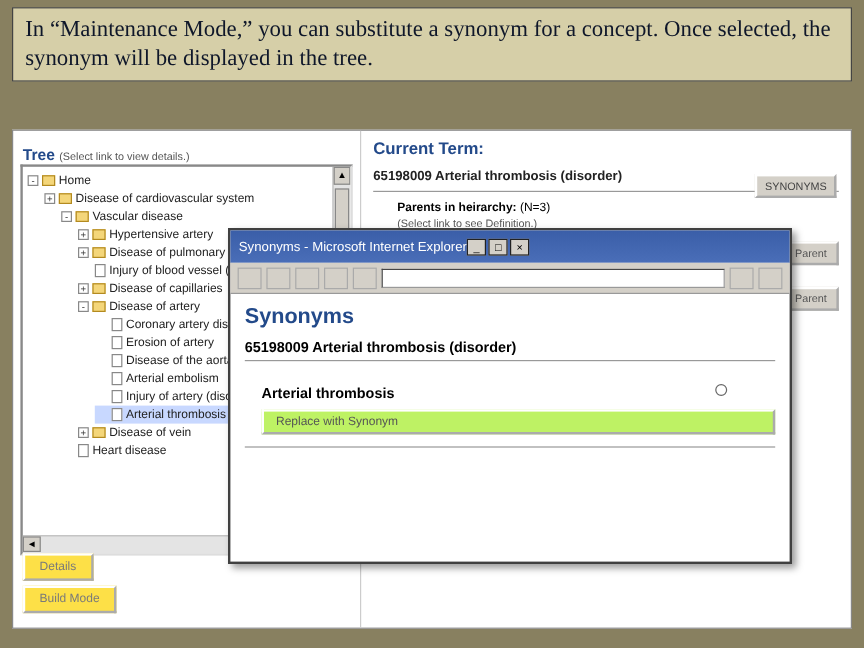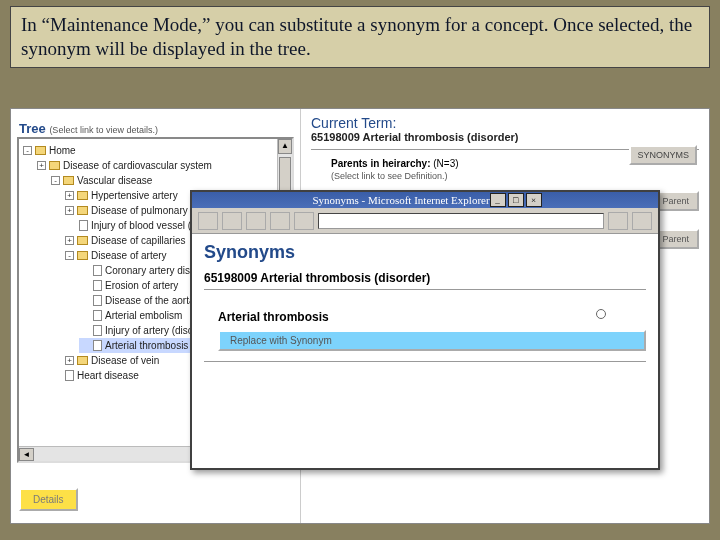--- a/index.html
+++ b/index.html
@@ -86,21 +86,22 @@
     color:#7a7a7a;
     padding:4px 12px;
     margin-bottom:4px;
   }
   .right-panel {
     position:absolute; left:290px; top:0; right:0; height:100%;
     padding: 6px 10px;
   }
   .ct-header {
     font-family: Verdana, sans-serif;
-    font-size: 14px; font-weight:normal; color:#234a8a;
+    font-size: 14px; font-weight:bold; color:#234a8a;
+    margin-bottom:10px;
   }
   .ct-term {
     font-size:11px; font-weight:bold; color:#222;
     margin-bottom:6px;
   }
   .hr { border-top:1px solid #999; margin:3px 0 8px 0; }
   .syn-btn {
     position:absolute; right:12px; top:36px;
     background:#d4d0c8; border:2px outset #fff;
     font-size:9px; padding:3px 6px; color:#444;
@@ -115,25 +116,24 @@
   
   .popup {
     position:absolute;
     left:190px; top:190px;
     width:470px; height:280px;
     background:#fff;
     border:2px solid #404040;
     box-shadow: 3px 3px 6px rgba(0,0,0,0.4);
   }
   .titlebar {
-    height:16px;
+    height:27px;
     background: linear-gradient(#3a5ea8,#4a6eb8);
-    display:flex; align-items:center; justify-content:center;
+    display:flex; align-items:center; justify-content:flex-start;
     padding:0 3px;
-    font-family:Liberation Serif, serif;
   }
   .titlebar .ttext { color:#fff; font-size:11px; padding-left:4px;}
   .titlebar .winbtns { display:flex; gap:2px;}
   .titlebar .wb { width:16px; height:14px; background:#d4d0c8; border:1px solid #222; font-size:9px; text-align:center; line-height:12px;}
   .toolbar {
     height:26px; background:#d4d0c8; border-bottom:1px solid #999;
     display:flex; align-items:center; gap:4px; padding:0 6px;
   }
   .tb-btn { width:20px; height:18px; background:#d4d0c8; border:1px solid #aaa;}
   .addr { flex:1; height:16px; background:#fff; border:1px inset #999;}
@@ -142,21 +142,21 @@
     font-family: Verdana,sans-serif;
     font-size:18px; font-weight:bold; color:#234a8a;
     margin-bottom:8px;
   }
   .popup-term { font-size:12px; font-weight:bold; margin-bottom:4px;}
   .syn-line { font-size:10px; margin:12px 0 4px 10px;}
   .syn-hint { font-size:9px; color:#555;}
   .syn-entry { font-size:12px; margin:12px 0 6px 14px; font-weight:bold;}
   .radio { display:inline-block; width:10px; height:10px; border:1px solid #666; border-radius:50%; vertical-align:middle; }
   .replace-btn {
-    background:#7dd3fc; border:2px outset #fff;
+    background:#bef264; border:2px outset #fff;
     font-size:10px; padding:3px 10px; color:#555;
     margin-left:14px;
   }
 </style>
 </head>
 <body>
 
 <div class="caption-box">In “Maintenance Mode,” you can substitute a synonym for a concept. Once selected, the synonym will be displayed in the tree.</div>
 
 <div class="app">
@@ -253,20 +253,21 @@
         <div class="btn">▲</div>
         <div class="thumb"></div>
         <div class="btn" style="position:absolute;bottom:0;left:0;right:0">▼</div>
       </div>
       <div class="hscroll">
         <span class="btn">◄</span>
       </div>
     </div>
     <div class="tree-buttons">
       <div class="win-btn">Details</div><br>
+      <div class="win-btn">Build Mode</div>
     </div>
   </div>
 
   <div class="right-panel">
     <div class="ct-header">Current Term:</div>
     <div class="ct-term">65198009 Arterial thrombosis (disorder)</div>
     <div class="syn-btn">SYNONYMS</div>
     <div class="hr"></div>
     <div class="parents-line">
       <b>Parents in heirarchy:</b>

